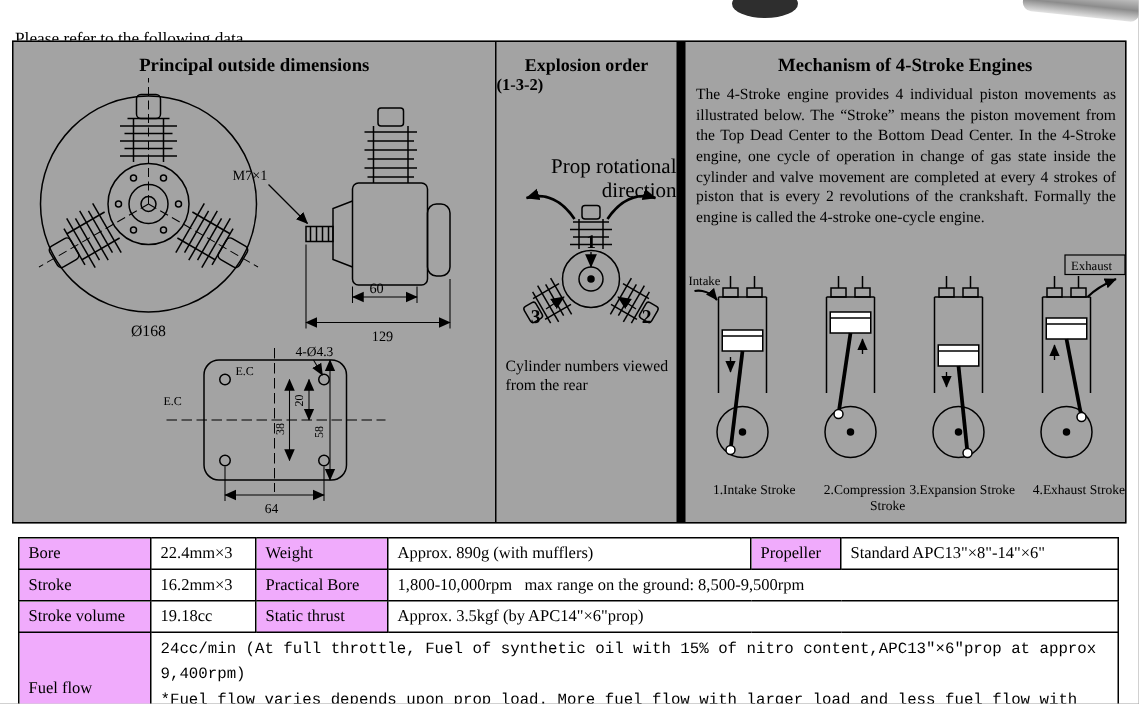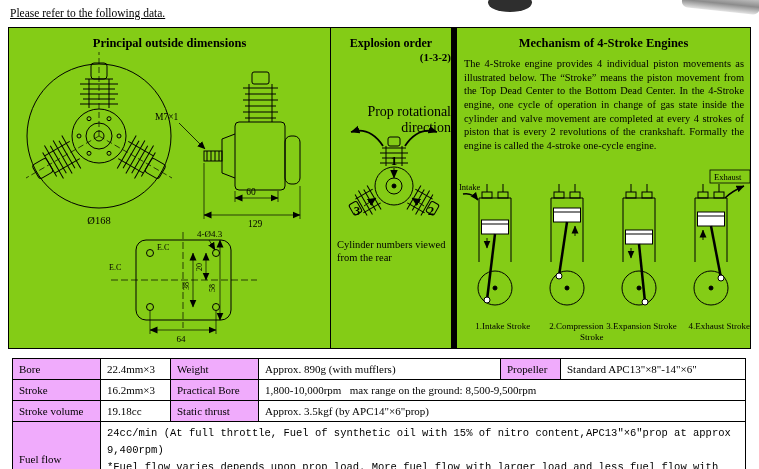--- a/index.html
+++ b/index.html
@@ -1,33 +1,33 @@
 <!DOCTYPE html>
 <html><head>
 <meta charset="utf-8">
 <style>
   * { margin:0; padding:0; box-sizing:border-box; }
   html,body { width:759px; height:469px; }
   body { background:#fff; color:#000; font-family:"Liberation Serif", serif; position:relative; overflow:hidden; }
 
-  .note { position:absolute; left:10px; top:7px; font-size:11.5px; text-decoration:underline; }
+  .note { position:absolute; left:10px; top:20px; font-size:11.5px; text-decoration:underline; }
 
   .frag-a { position:absolute; left:488px; top:-7px; width:44px; height:19px; background:#2e2e2e; border-radius:50%; }
   .frag-b { position:absolute; left:682px; top:-6px; width:78px; height:17px; border-radius:6px;
             background:linear-gradient(180deg,#cfcfcf,#8c8c8c 55%,#e3e3e3); transform:rotate(6deg); }
 
-  .panels { position:absolute; left:8px; top:27px; width:743px; height:322px; border:1px solid #000; background:#84cc16; }
+  .panels { position:absolute; left:8px; top:27px; width:743px; height:322px; border:1px solid #000; background:#a3a3a3; }
   .col { position:absolute; top:0; height:100%; }
   .col1 { left:0; width:322px; border-right:1px solid #000; }
   .col2 { left:322px; width:126px; border-right:6px solid #000000; }
   .col3 { left:448px; width:293px; }
 
   .panel-title { text-align:center; font-weight:bold; font-size:12.5px; margin-top:8px; }
   .col2 .panel-title { font-size:12px; }
-  .subtitle { text-align:right; font-weight:bold; font-size:11px; }
+  .subtitle { text-align:left; font-weight:bold; font-size:11px; }
 
   .dim-svg { position:absolute; top:22px; left:0; }
 
   .prop-dir { position:absolute; top:76px; width:100%; text-align:right; font-size:14px; }
   .expl-svg { position:absolute; top:90px; left:0; }
   .expl-caption { position:absolute; top:210px; left:6px; width:114px; font-size:10.5px; line-height:1.25; }
 
   .mech-body { position:absolute; top:29px; left:7px; width:280px; font-size:10.4px; line-height:1.315; text-align:justify; }
   .strokes-svg { position:absolute; top:140px; left:0; }
   .stroke-labels { position:absolute; top:293px; left:0; width:293px; display:flex; }

